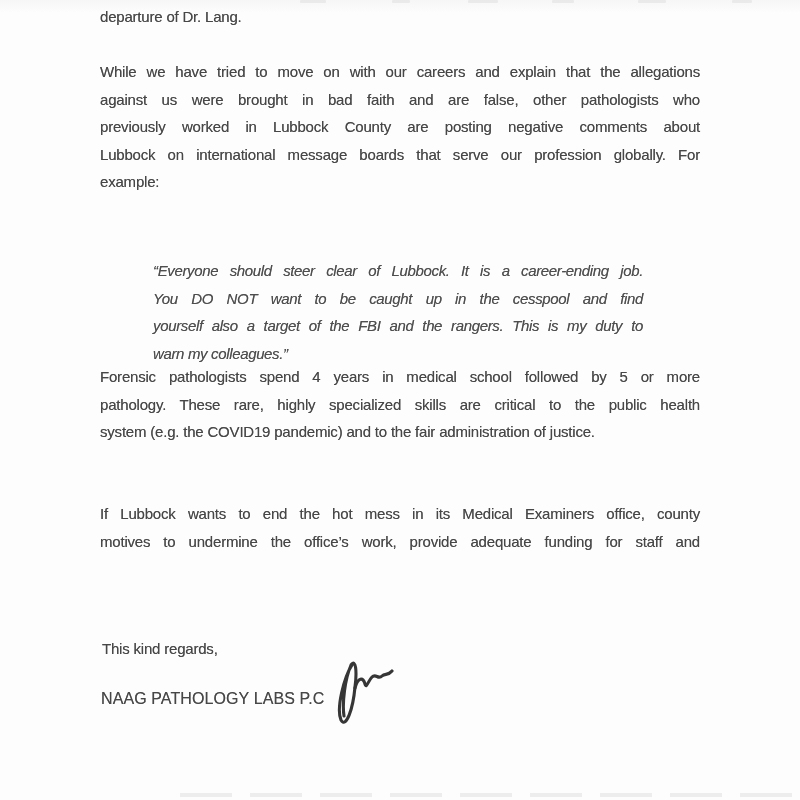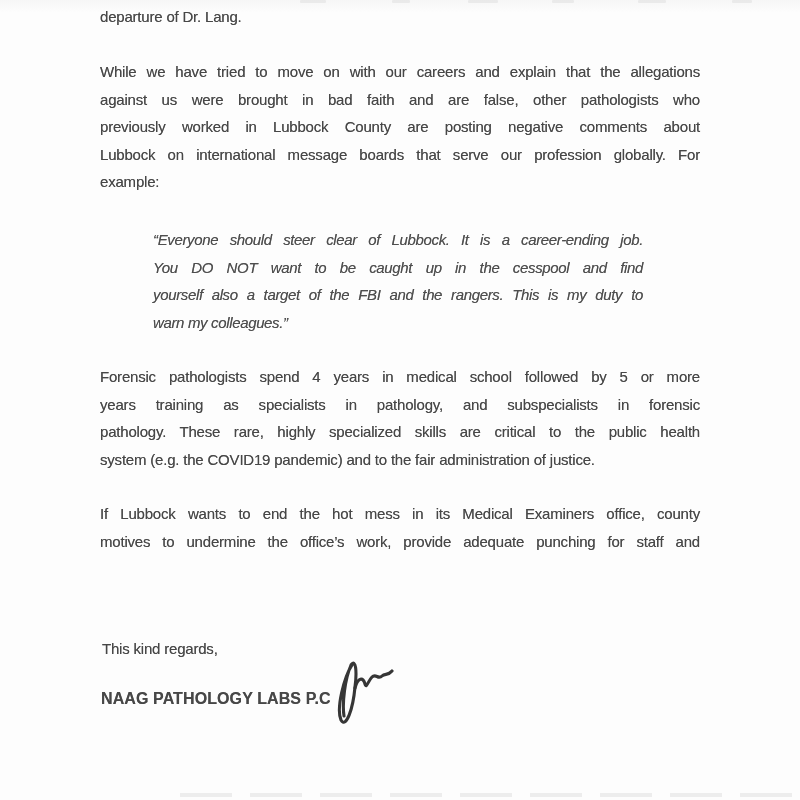--- a/index.html
+++ b/index.html
@@ -34,20 +34,21 @@
     position: absolute;
     font-size: 15px;
     line-height: 22px;
     letter-spacing: -0.2px;
     text-shadow: 0 0 0.5px rgba(70,70,70,0.65);
   }
   .quote-block {
     left: 153px; width: 490px;
     font-style: italic;
     color: #4e4e4e;
+    margin-top: 31px;
   }
   .quote-block .ln { letter-spacing: -0.35px; }
   .signer-line { font-size: 16px; letter-spacing: 0.1px; }
   .sig-svg { position: absolute; left: 331px; top: 652px; }
   
   .smudge {
     position: absolute; top: 0; height: 3px;
     background: #e4e4e4; opacity: 0.7; border-radius: 1px;
   }
   
@@ -84,33 +85,32 @@
 
   <div class="block quote-block" style="top:226px;">
     <div class="ln j">“Everyone should steer clear of Lubbock. It is a career-ending job.</div>
     <div class="ln j">You DO NOT want to be caught up in the cesspool and find</div>
     <div class="ln j">yourself also a target of the FBI and the rangers. This is my duty to</div>
     <div class="ln">warn my colleagues.”</div>
   </div>
 
   <div class="block" style="top:363px;">
     <div class="ln j">Forensic pathologists spend 4 years in medical school followed by 5 or more</div>
-    <div class="ln j">years training as specialists in pathology, and subspecialists in forensic</div>
     <div class="ln j">pathology.  These rare, highly specialized skills are critical to the public health</div>
     <div class="ln">system (e.g. the COVID19 pandemic) and to the fair administration of justice.</div>
   </div>
 
   <div class="block" style="top:500px;">
     <div class="ln j">If Lubbock wants to end the hot mess in its Medical Examiners office, county</div>
-    <div class="ln j">motives to undermine the office’s work, provide adequate punching for staff and</div>
+    <div class="ln j">motives to undermine the office’s work, provide adequate funding for staff and</div>
   </div>
 
   <div class="single" style="left:102px; top:638px;">This kind regards,</div>
 
-  <div class="single signer-line" style="left:101px; top:688px;font-weight:bold;">NAAG PATHOLOGY LABS P.C</div>
+  <div class="single signer-line" style="left:101px; top:688px;">NAAG PATHOLOGY LABS P.C</div>
 
   <svg class="sig-svg" width="70" height="82" viewBox="0 0 70 82">
     <g fill="none" stroke="#262626" stroke-width="3.1" stroke-linecap="round" stroke-linejoin="round" opacity="0.92">
       <path d="M21 13 C 13 25, 5 57, 10 68 C 15 77, 22 57, 24 35 C 26 20, 25 6, 20 13 C 14 27, 11 51, 13 64"></path>
       <path d="M24 36 C 27 25, 32 25, 34 32 C 35.5 37, 37 29, 41 25 C 45 21, 47 28, 51 24 C 54 21, 57 24, 61 19"></path>
     </g>
   </svg>
 
   <div class="edge-artifact"></div>
 

